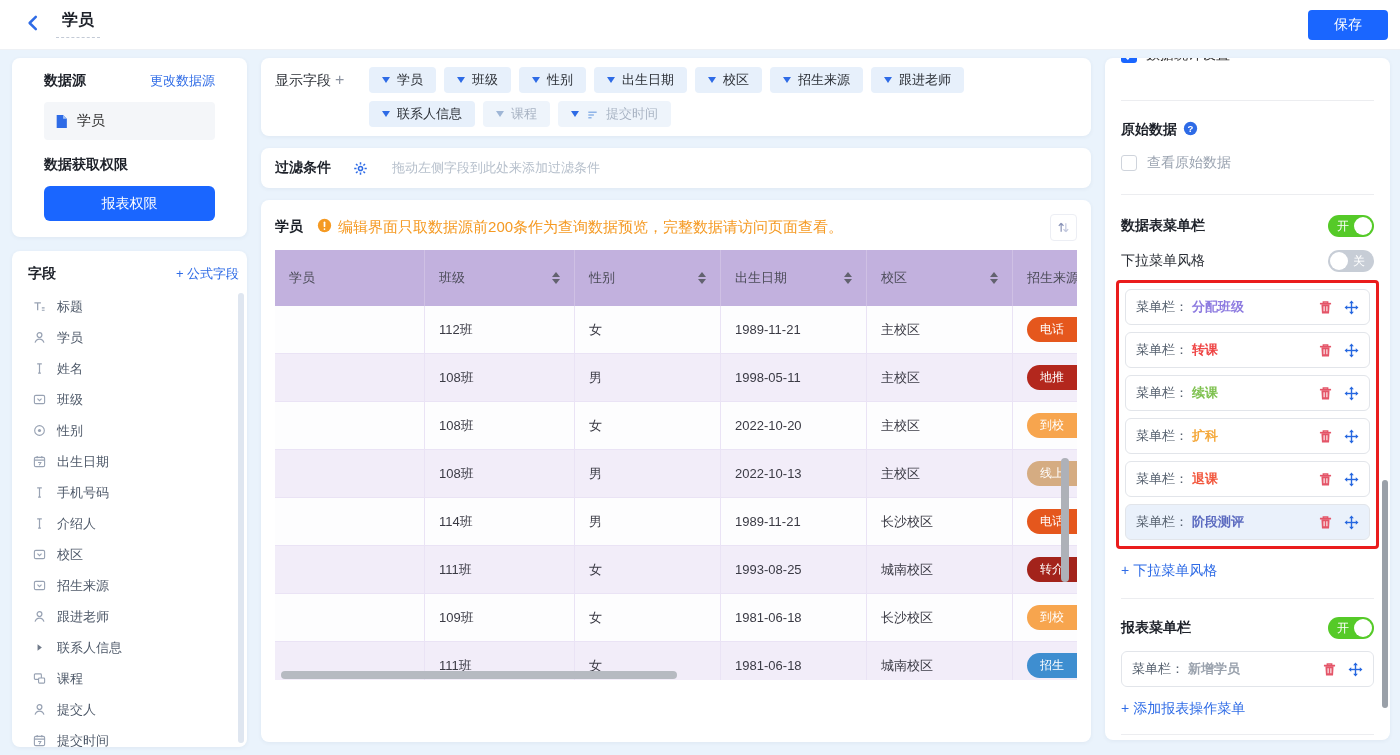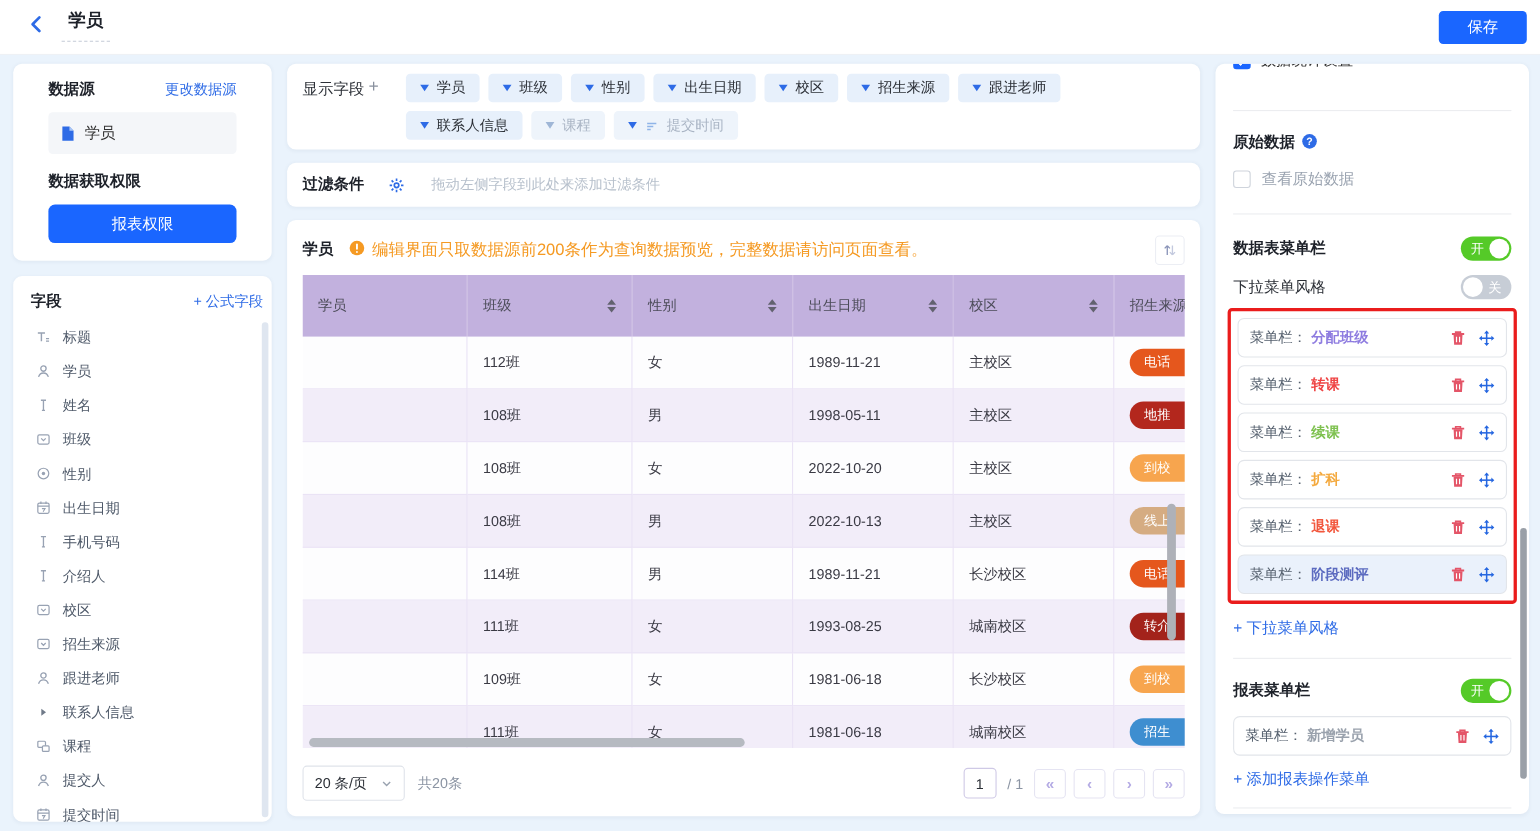--- a/index.html
+++ b/index.html
@@ -490,39 +490,20 @@
               <div class="td" style="width: 146px; flex: 0 0 auto;">城南校区</div>
               <div class="td" style="width: 136px; flex: 0 0 auto;">
                 <span class="tag" style="background: rgb(62, 142, 208);">招生</span>
               </div>
             </div>
           </div>
         <div class="v-thumb"></div>
         <div class="h-thumb"></div>
       </div>
 
-      <div class="pager">
-        <div class="size-select">
-          <span>20 条/页</span>
-          <span style="display:flex;">
-              <svg width="11" height="11" viewBox="0 0 12 12">
-                <path d="M2.5 4.2 6 7.8l3.5-3.6" fill="none" stroke="#9aa3b0" stroke-width="1.4"></path>
-              </svg>
-            </span>
-        </div>
-        <span class="total">共20条</span>
-        <div class="pager-right">
-          <span class="page-box">1</span>
-          <span class="of">/ 1</span>
-          <span class="nav-btn">«</span>
-          <span class="nav-btn">‹</span>
-          <span class="nav-btn">›</span>
-          <span class="nav-btn">»</span>
-        </div>
-      </div>
     </div>
   </div>
 
   <div class="col-right">
     <div class="card card-settings">
 
       <div class="clipped-row">
         <div class="inner">
           <span class="cb-checked"></span>
           <span>数据统计设置</span>

